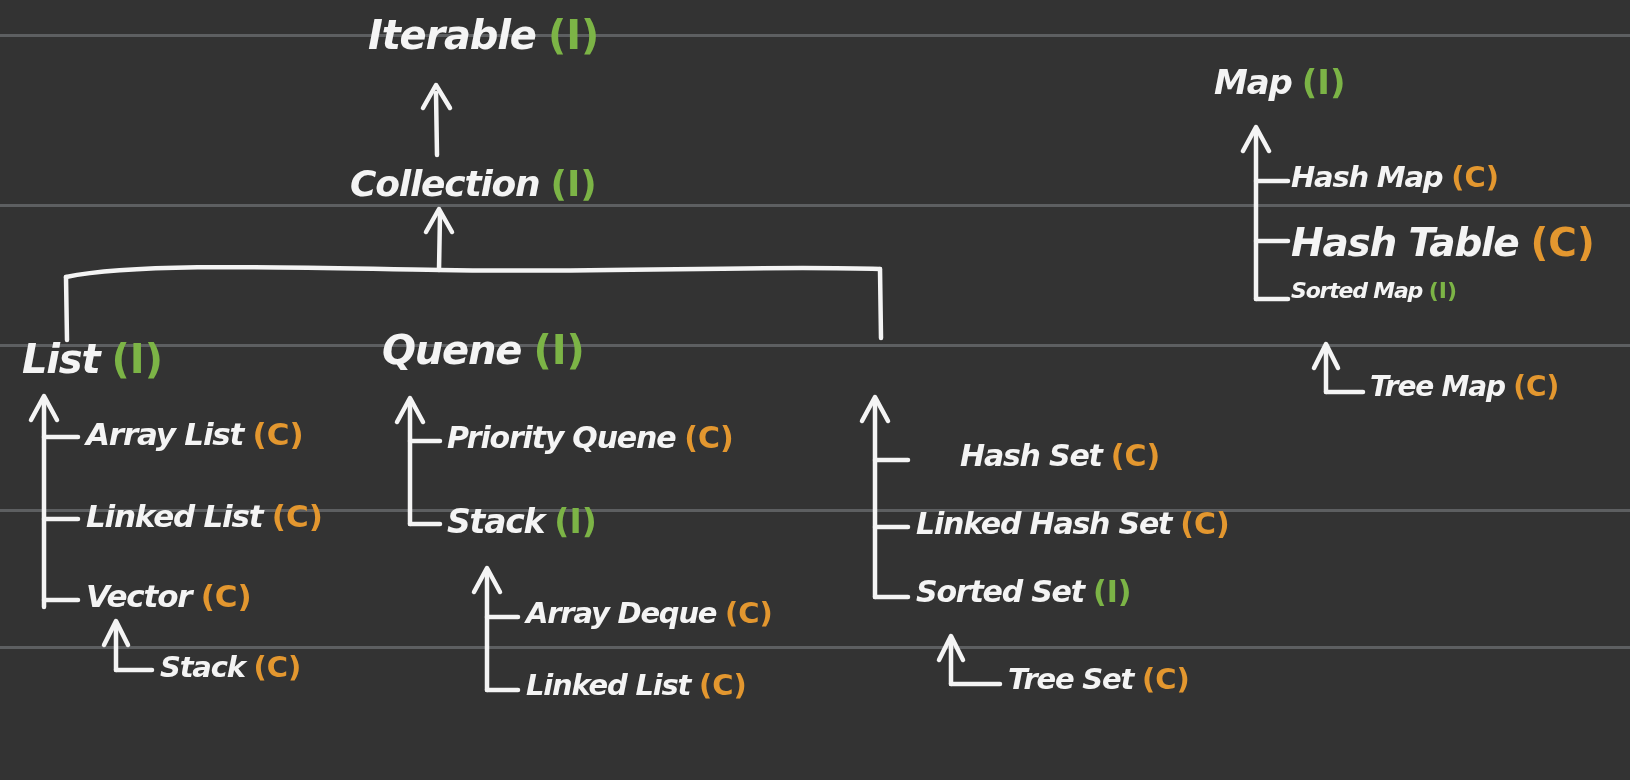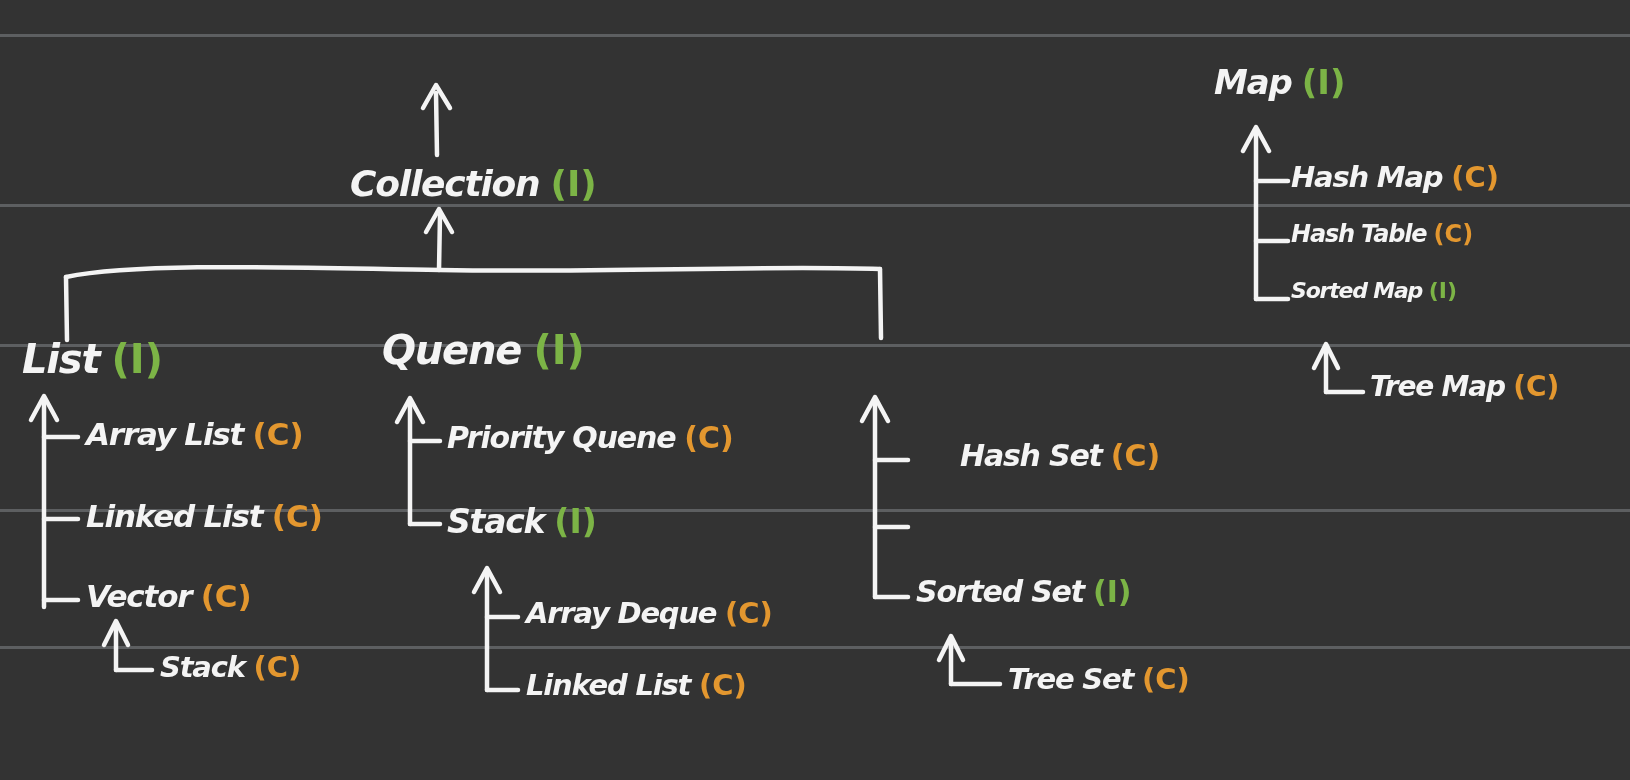--- a/index.html
+++ b/index.html
@@ -120,20 +120,24 @@
     <path d="M1243 151 L1256 127 L1269 151"></path>
     <path d="M1256 181 L1288 181"></path>
     <path d="M1256 241 L1288 241"></path>
     <path d="M1256 299 L1288 299"></path>
 
     <path d="M1326 392 L1326 348"></path>
     <path d="M1314 368 L1326 344 L1338 368"></path>
     <path d="M1326 392 L1363 392"></path>
   </svg>
 
+  <div class="node s-root" style="left:368px; top:12px;">
+    <span class="nm">Iterable</span> 
+    <span class="tag-i">(I)</span>
+  </div>
 
   <div class="node s-major" style="left:350px; top:163px; font-size:36px;">
     <span class="nm">Collection</span> 
     <span class="tag-i">(I)</span>
   </div>
 
   <div class="node s-major" style="left:22px; top:336px;">
     <span class="nm">List</span> 
     <span class="tag-i">(I)</span>
   </div>
@@ -180,34 +184,38 @@
   </div>
   <div class="node s-small" style="left:526px; top:668px;">
     <span class="nm">Linked List</span> 
     <span class="tag-c">(C)</span>
   </div>
 
   <div class="node s-sub2" style="left:960px; top:438px;">
     <span class="nm">Hash Set</span> 
     <span class="tag-c">(C)</span>
   </div>
+  <div class="node s-sub2" style="left:916px; top:506px;">
+    <span class="nm">Linked Hash Set</span> 
+    <span class="tag-c">(C)</span>
+  </div>
   <div class="node s-sub2" style="left:916px; top:574px;">
     <span class="nm">Sorted Set</span> 
     <span class="tag-i">(I)</span>
   </div>
   <div class="node s-small" style="left:1008px; top:662px;">
     <span class="nm">Tree Set</span> 
     <span class="tag-c">(C)</span>
   </div>
 
   <div class="node s-sub2" style="left:1291px; top:160px; font-size:29px;">
     <span class="nm">Hash Map</span> 
     <span class="tag-c">(C)</span>
   </div>
-  <div class="node s-sub2" style="left:1291px; top:220px; font-size:24px;">
+  <div class="node s-sub2" style="left:1291px; top:220px; font-size:39px;">
     <span class="nm">Hash Table</span> 
     <span class="tag-c">(C)</span>
   </div>
   <div class="node s-sub2" style="left:1291px; top:278px; font-size:22px;">
     <span class="nm">Sorted Map</span> 
     <span class="tag-i">(I)</span>
   </div>
   <div class="node s-small" style="left:1370px; top:370px; font-size:28px;">
     <span class="nm">Tree Map</span> 
     <span class="tag-c">(C)</span>

